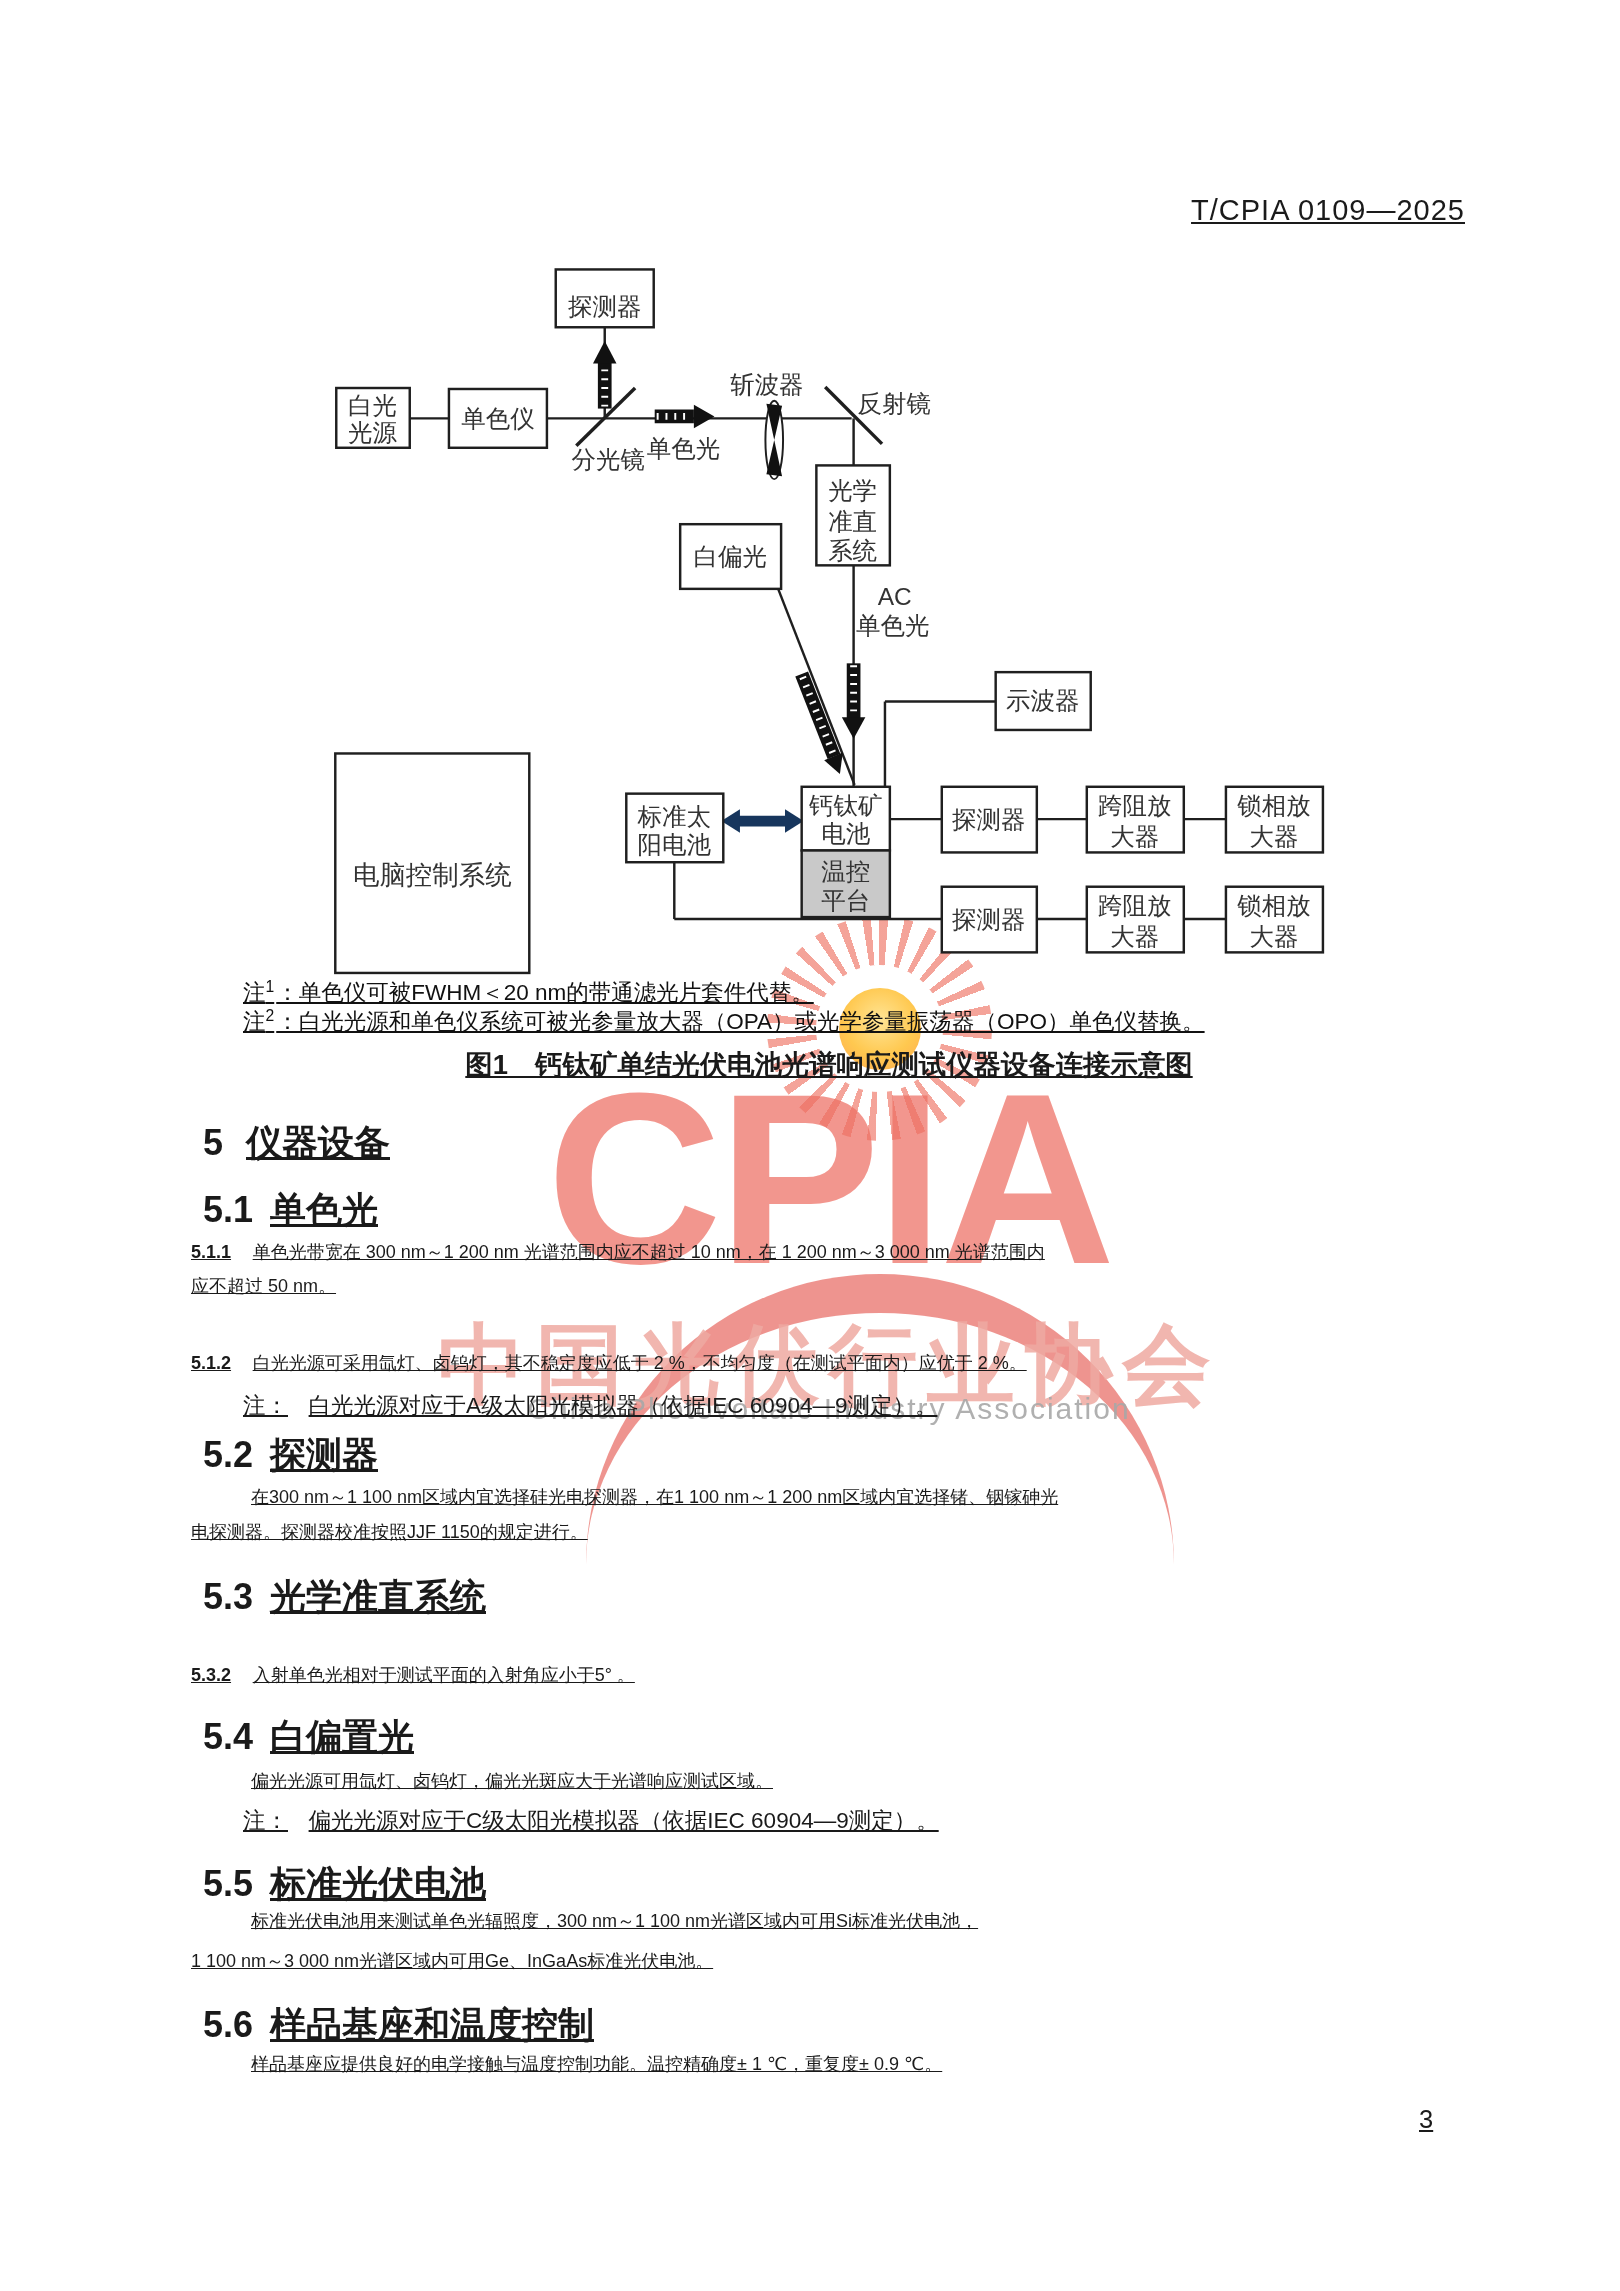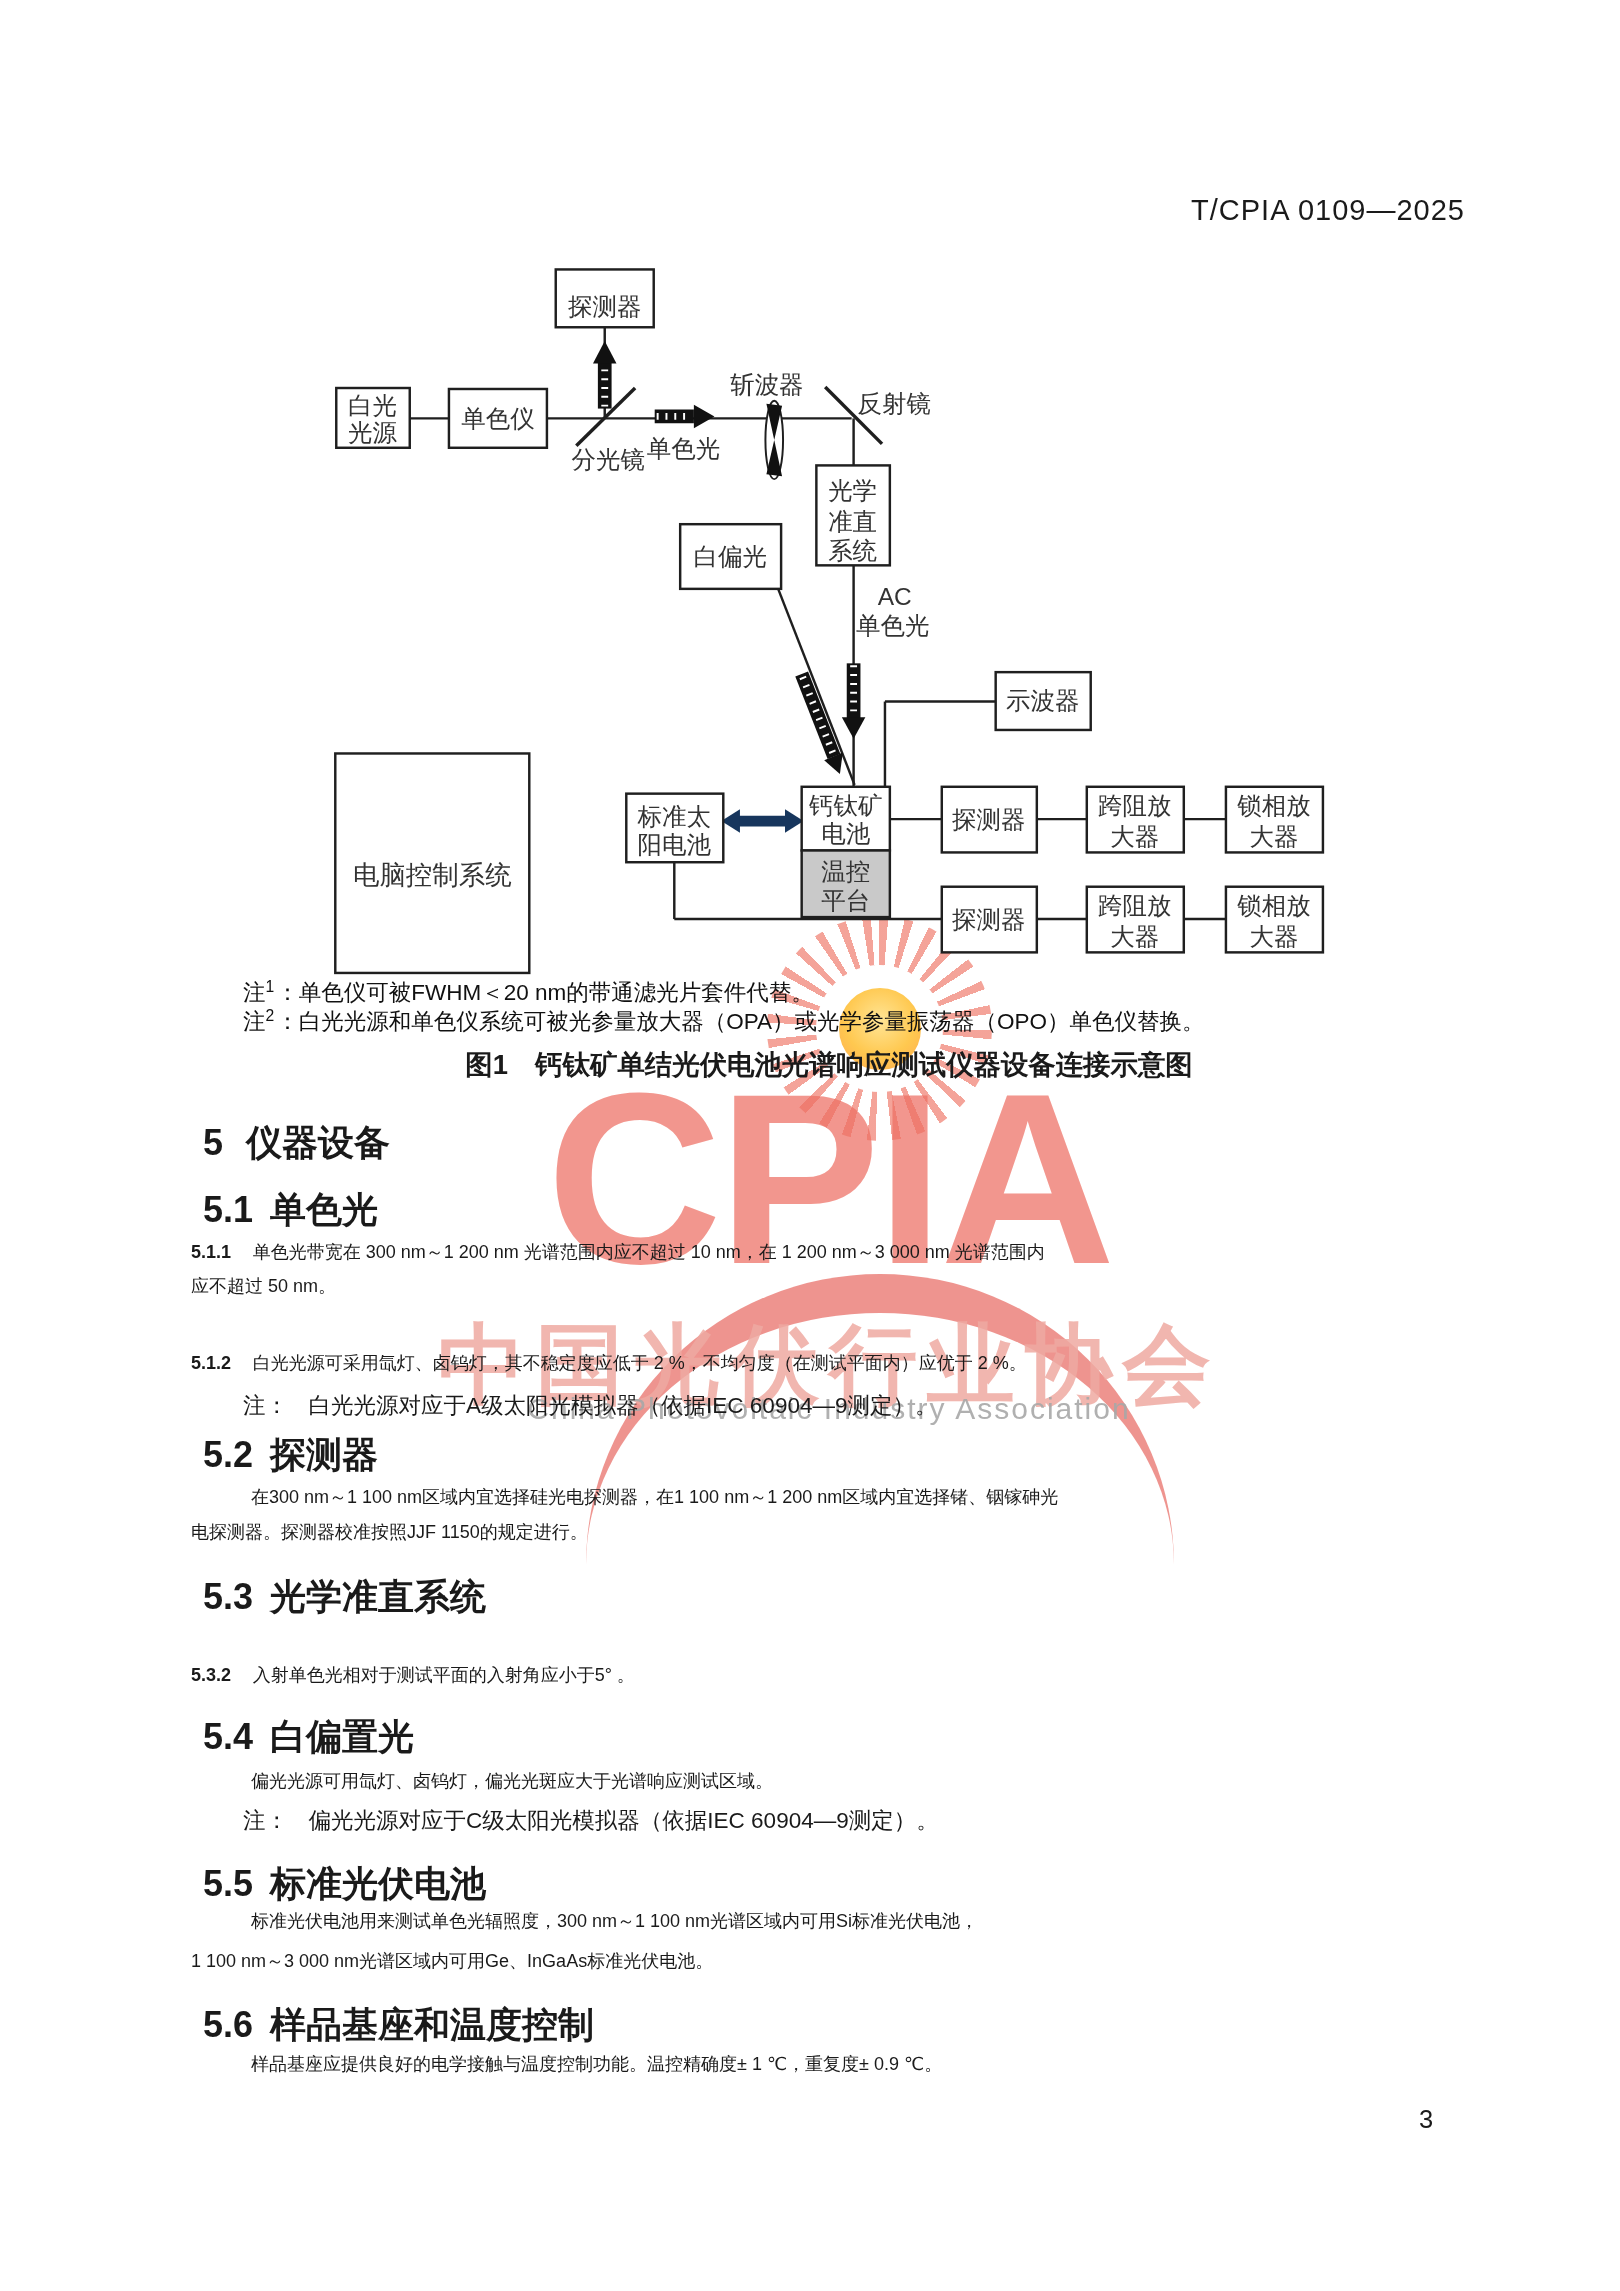--- a/index.html
+++ b/index.html
@@ -15,21 +15,21 @@
   .wm-cpia{left:0;top:1057px;width:1658px;text-align:center;font-size:243px;line-height:243px;
     font-weight:700;color:#ee6f63;opacity:.72;letter-spacing:-3.9px;}
   .wm-arc{left:586px;top:1274px;width:588px;height:284px;border-radius:50% 50% 0 0/90% 90% 0 0;
     border-top:39px solid #e4534b;opacity:.62;}
   .wm-cn{left:0;top:1321px;width:1658px;text-align:center;font-size:88px;line-height:88px;
     font-weight:700;color:#efaaa2;opacity:.85;letter-spacing:9.8px;}
   .wm-en{left:0;top:1392px;width:1658px;text-align:center;font-size:30px;color:#a8a8a8;
     opacity:.9;letter-spacing:2px;}
   
   .diagram-svg{position:absolute;left:0;top:0;z-index:1;}
-  .txt{position:absolute;z-index:2;white-space:nowrap;}
+  .txt{position:absolute;z-index:2;white-space:nowrap;text-decoration:underline;}
   
   .docnum{top:194px;right:155px;font-size:29px;letter-spacing:1px;}
   .fig-note{font-size:22.5px;left:243px;color:#111;text-align:center;}
   .fig-note sup{font-size:15.7px;}
   .fig-note .ntext{margin-left:2px;}
   .caption{left:189px;width:1280px;top:1047px;text-align:center;font-size:27.4px;font-weight:700;}
   .h{font-size:36px;font-weight:700;left:203px;}
   .h .num{display:inline-block;min-width:43px;}
   .h2 .num{min-width:67px;}
   .para{font-size:18px;left:191px;}

